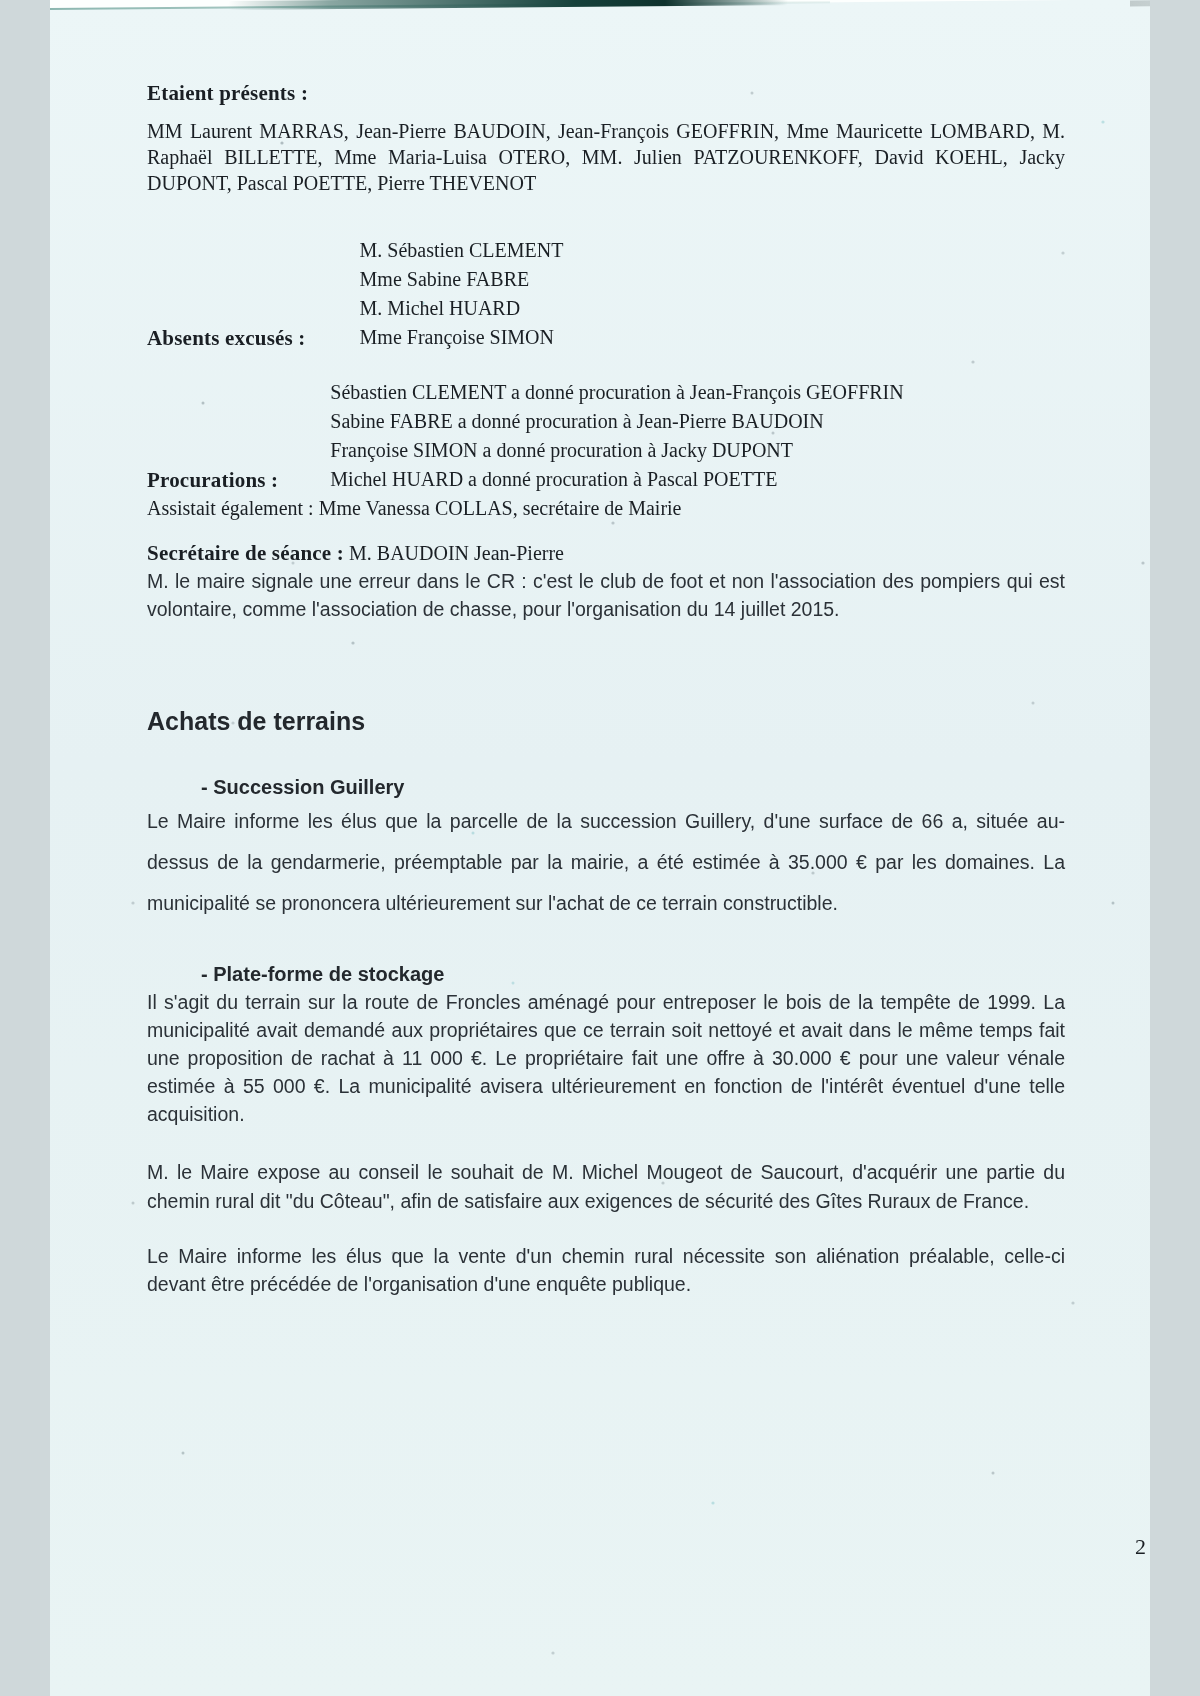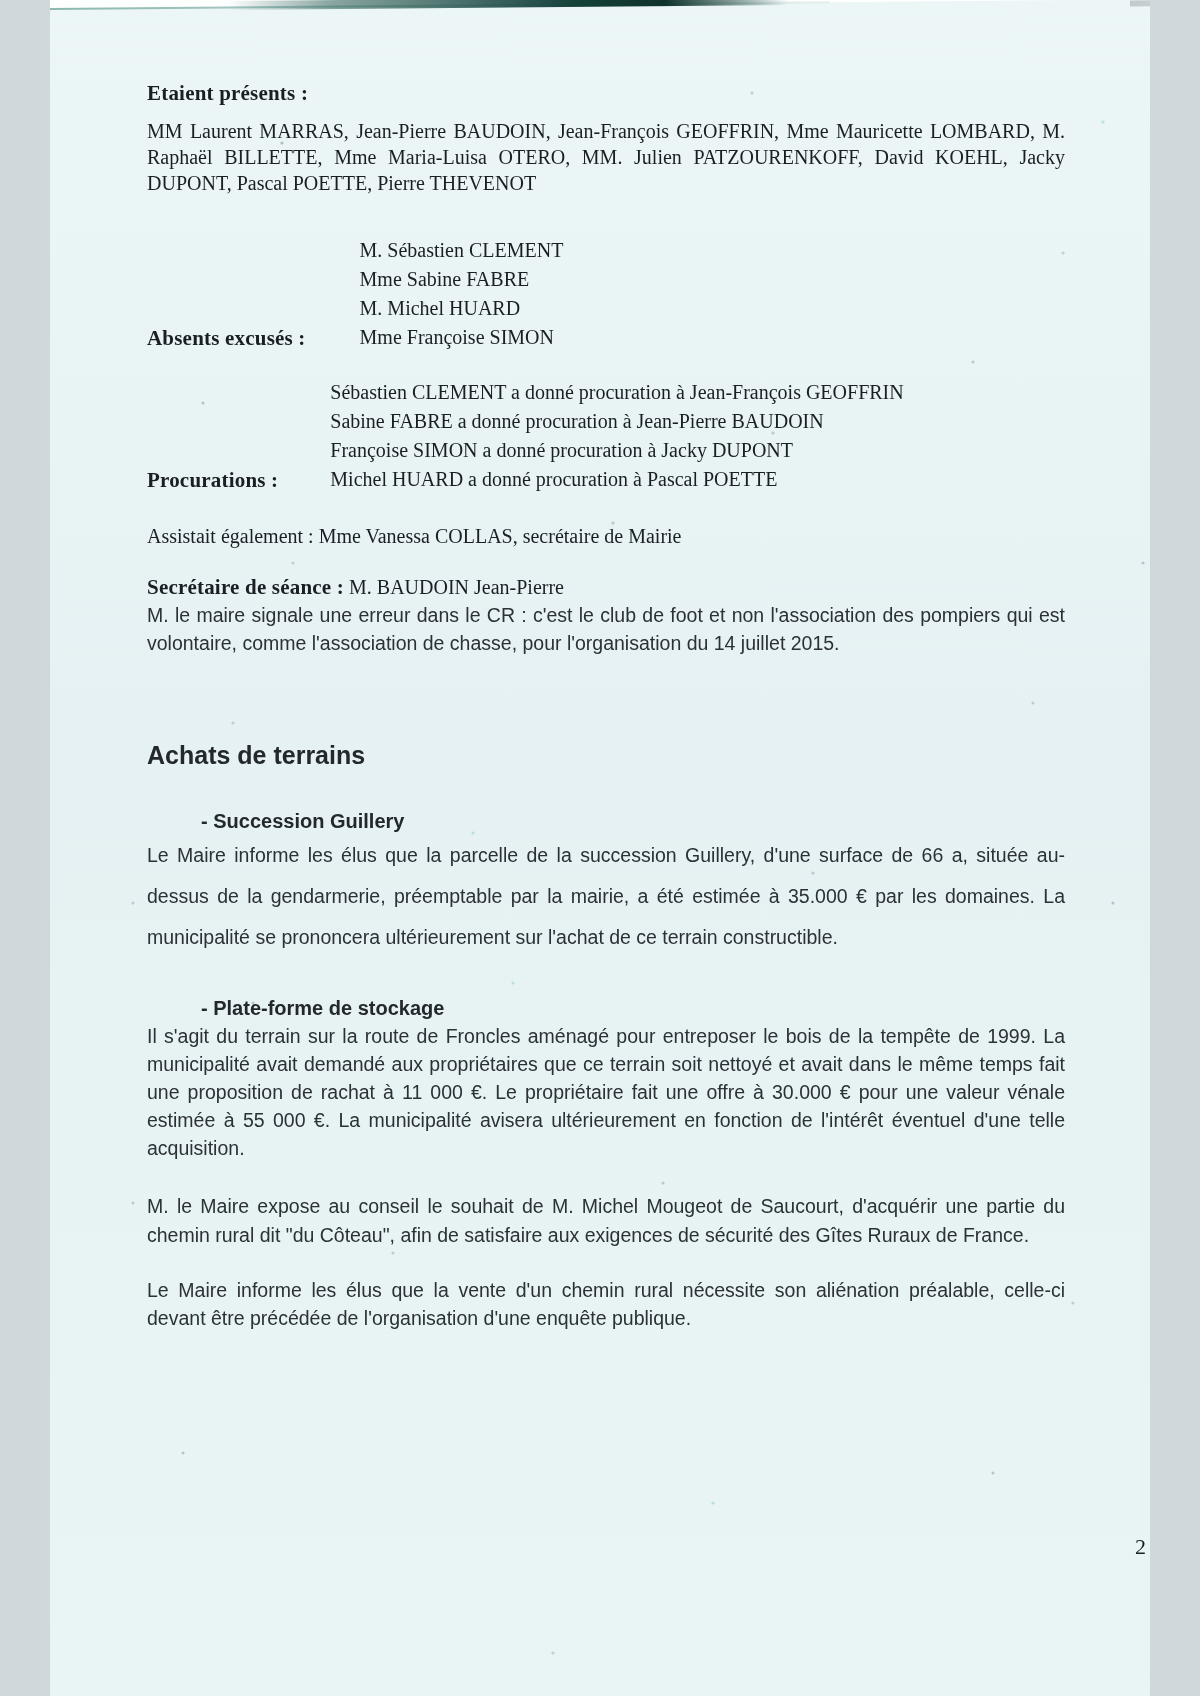--- a/index.html
+++ b/index.html
@@ -64,22 +64,22 @@
   
   .serif-h{font-weight:bold;font-size:21px;line-height:27px;letter-spacing:.2px;}
   .names-par{font-size:20px;line-height:26px;text-align:justify;text-align-last:left;margin-top:11px;}
   .hang-row{display:flex;align-items:flex-end;gap:40px;}
   .hang-row .lbl{white-space:nowrap;flex:0 0 auto;}
   .absents{margin-top:40px;font-size:20px;line-height:29px;}
   .absents .names{margin-left:14px;}
   .procurations{margin-top:26px;font-size:20px;line-height:29px;}
   .procurations .names{margin-left:12px;}
   .inline-line{font-size:20px;line-height:28px;}
-  .assistait{margin-top:28px;}
-  .secretaire{margin-top:23px;}
+  .assistait{}
+  .secretaire{margin-top:17px;}
   .secretaire .serif-h{font-size:21px;}
 
   
   .sans{font-family:"Liberation Sans", sans-serif;color:#2b3137;}
   .para{font-size:19.5px;line-height:28px;text-align:justify;text-align-last:left;}
   .pv-para{margin-top:28px;}
   .erreur-para{}
   .big-h{font-family:"Liberation Sans", sans-serif;color:#23282d;font-weight:bold;font-size:25px;line-height:32px;}
   .achats-h{margin-top:82px;}
   .sub-h{font-family:"Liberation Sans", sans-serif;color:#23282d;font-weight:bold;font-size:20px;line-height:28px;padding-left:54px;margin-top:36px;}

